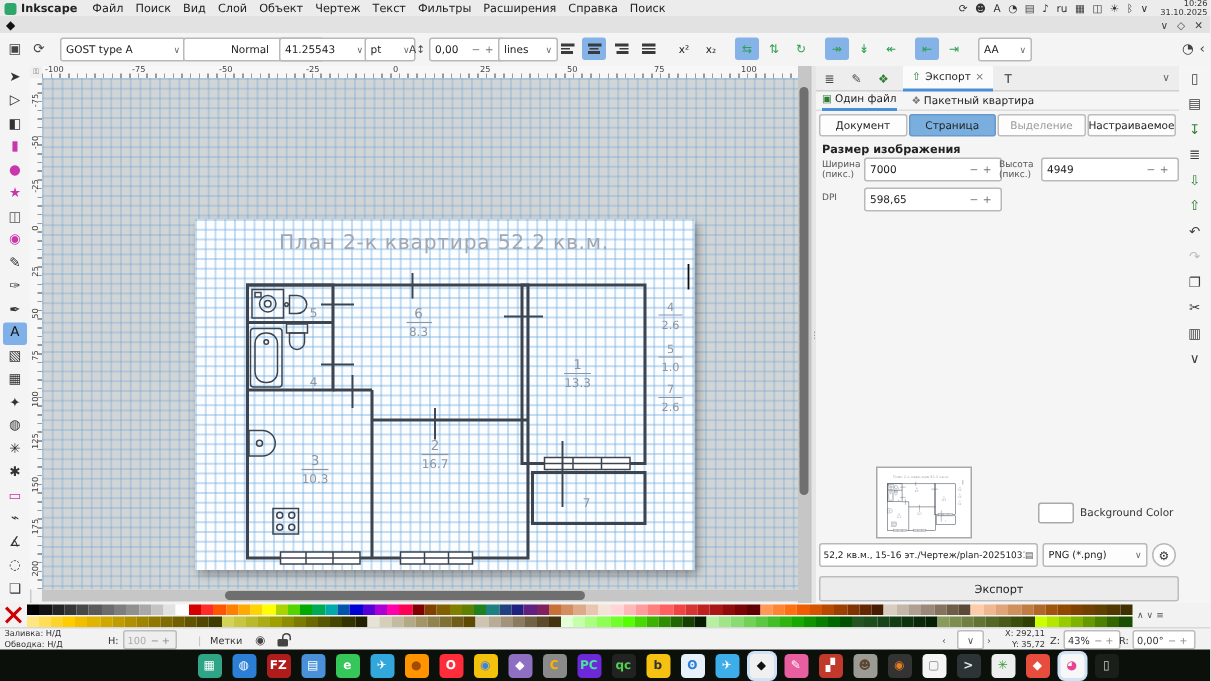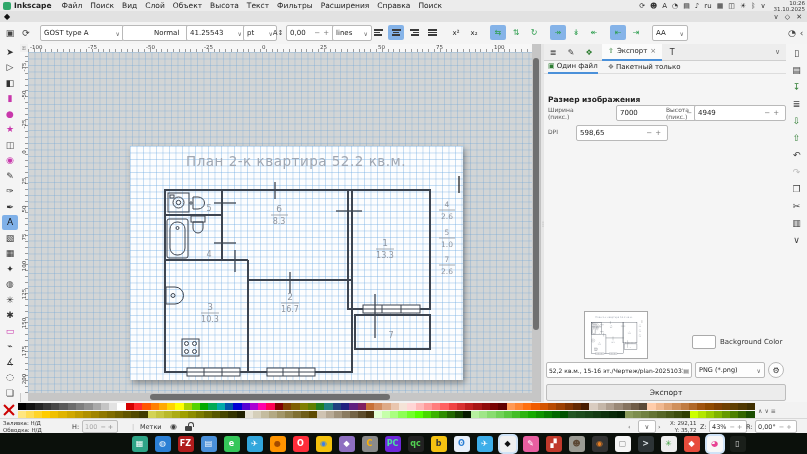--- a/index.html
+++ b/index.html
@@ -107,21 +107,21 @@
 
   <div id="menubar" class="abs">
     <div id="applogo"></div>
     <div id="appname">Inkscape</div>
     <div id="menu-items" style="display:flex;">
         <span class="mitem">Файл</span>
         <span class="mitem">Поиск</span>
         <span class="mitem">Вид</span>
         <span class="mitem">Слой</span>
         <span class="mitem">Объект</span>
-        <span class="mitem">Высота</span>
+        <span class="mitem">Чертеж</span>
         <span class="mitem">Текст</span>
         <span class="mitem">Фильтры</span>
         <span class="mitem">Расширения</span>
         <span class="mitem">Справка</span>
         <span class="mitem">Поиск</span>
       </div>
     <div id="tray">
       <span id="tray-icons" style="display:flex;gap:5px;">
           <span class="trayic">⟳</span>
           <span class="trayic">☻</span>
@@ -423,26 +423,32 @@
       <span id="tab-t"><span>T</span></span>
       <span id="ptab-collapse">∨</span>
     </div>
     <div id="subtabs">
       <span class="subtab on">
           <span class="sticon">▣</span>
           <span>Один файл</span>
         </span>
       <span class="subtab">
           <span class="sticon" style="color:#777;">❖</span>
-          <span>Пакетный только</span>
-        </span>
+          <span>Пакетный квартира</span>
+        </span>
+    </div>
+    <div id="arearow">
+      <span class="areabtn">Документ</span>
+      <span class="areabtn on">Страница</span>
+      <span class="areabtn dis">Выделение</span>
+      <span class="areabtn">Настраиваемое</span>
     </div>
     <div id="sizehead">Размер изображения</div>
     <div class="flabel" style="left:4px;top:62px;width:28px;">Ширина (пикс.)</div>
-    <div class="field" style="left:32px;top:61px;width:84px;margin-left:40px;">
+    <div class="field" style="left:32px;top:61px;width:84px;">
       <span>7000</span>
         <span class="pm">−+</span>
       </div>
     <div class="flabel" style="left:122px;top:62px;width:26px;">Высота (пикс.)</div>
     <div class="field" style="left:150px;top:61px;width:84px;">
       <span>4949</span>
         <span class="pm">−+</span>
       </div>
     <div class="flabel" style="left:4px;top:84px;">DPI</div>
     <div class="field" style="left:32px;top:81px;width:84px;">

